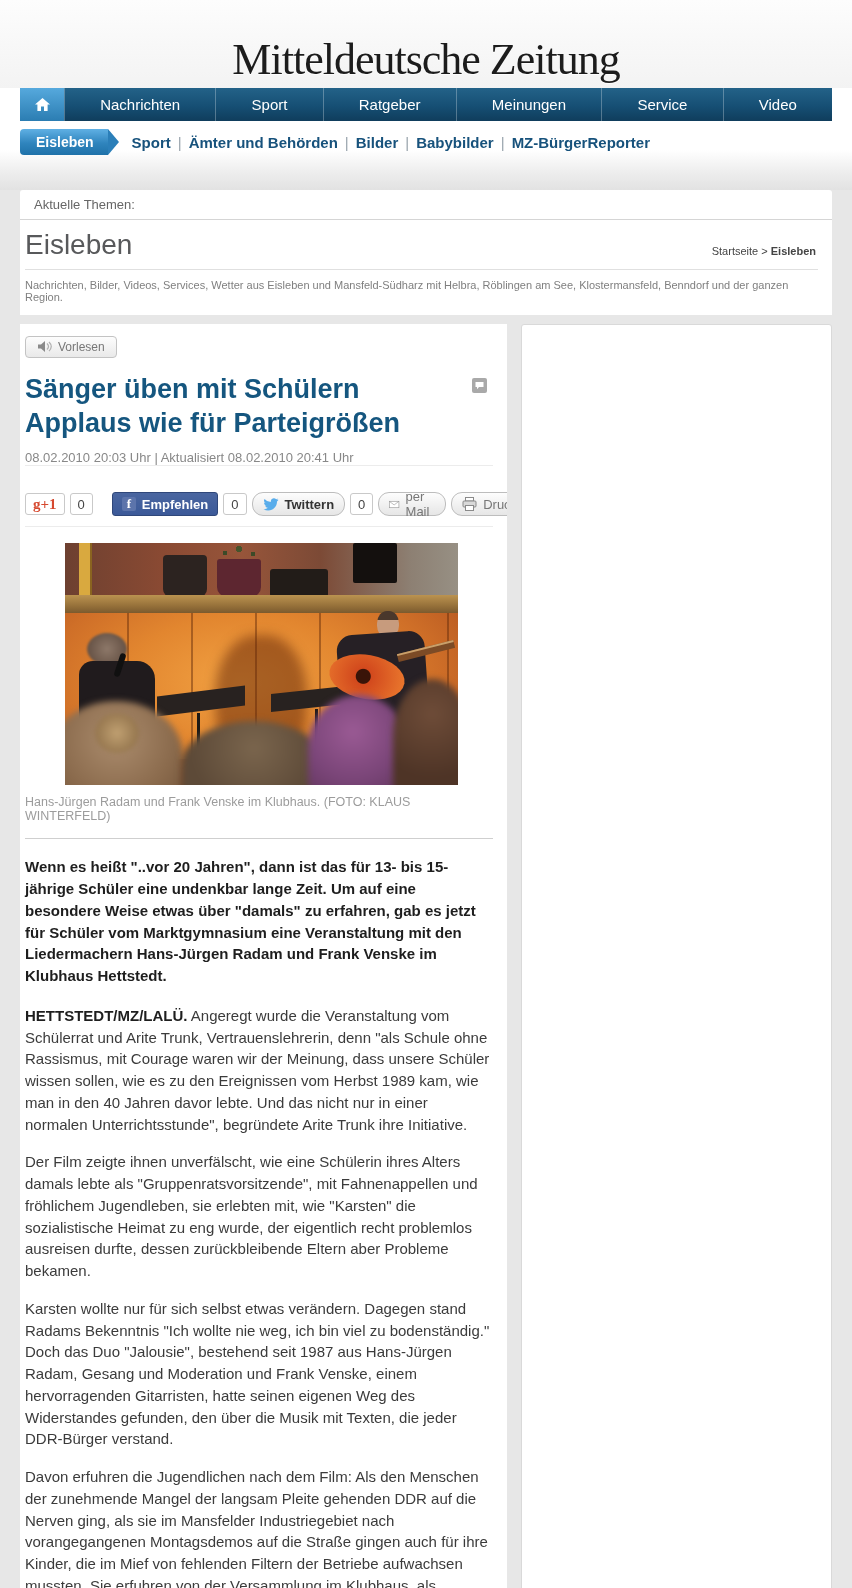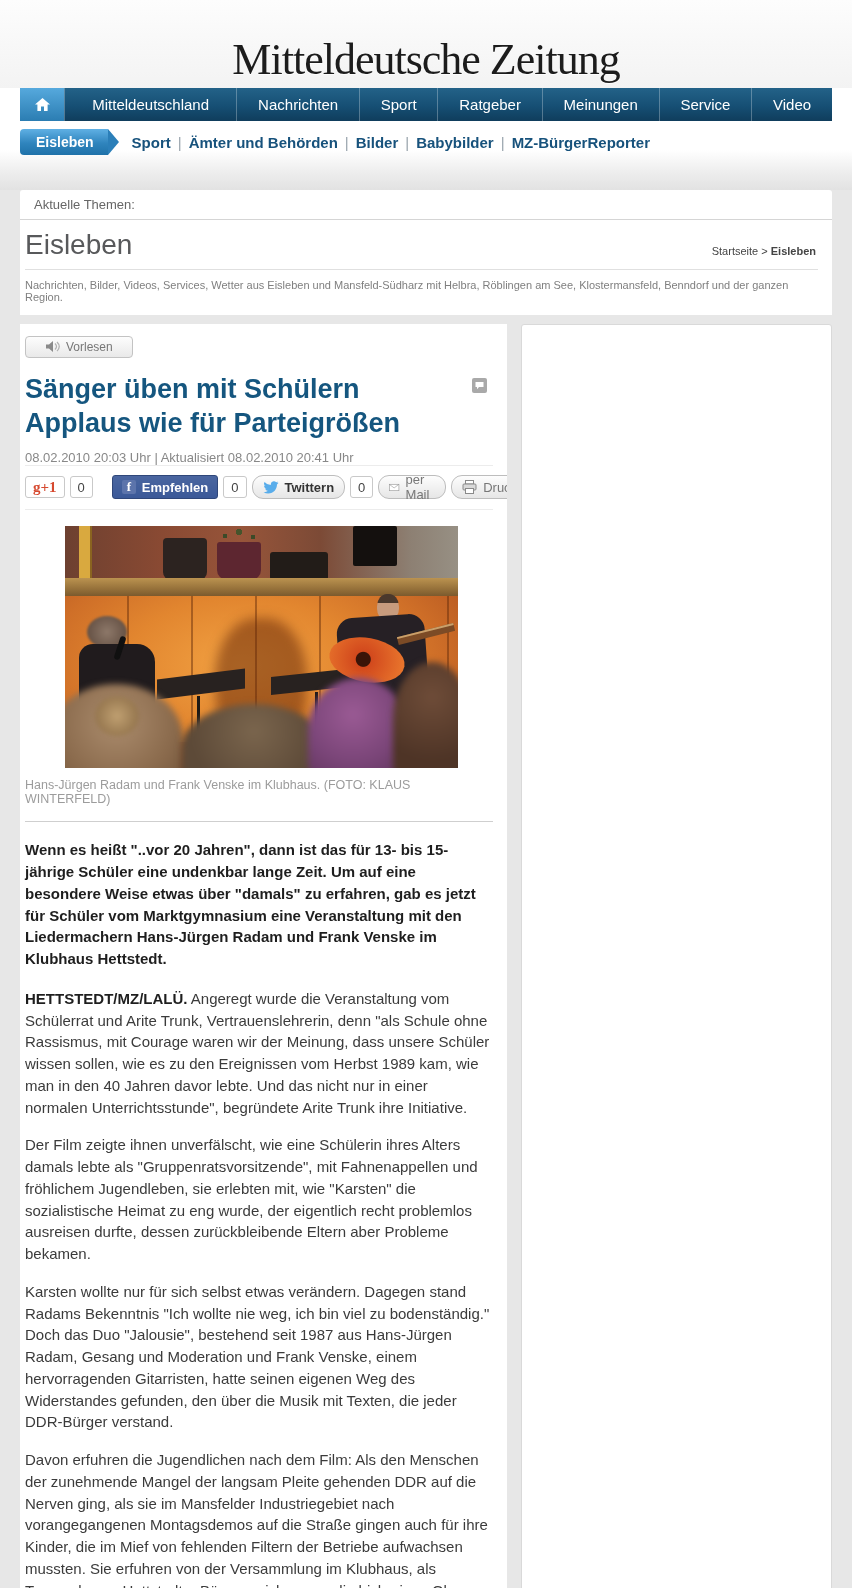--- a/index.html
+++ b/index.html
@@ -79,31 +79,32 @@
   .columns{ margin:9px 20px 0 20px; display:flex; gap:14px; height:1292px; }
   .article-col{
     width:487px; background:#fff; padding:10px 14px 40px 5px; overflow:hidden;
   }
   .sidebar{ flex:1; background:#fff; border:1px solid #d9d9d9; border-radius:3px; }
   
   .read-btn{
     display:inline-flex; align-items:center; gap:6px;
     background:linear-gradient(180deg,#fdfdfd,#e9e9e9);
     border:1px solid #c3c3c3; border-radius:4px;
-    padding:3px 19px; font-size:12px; color:#777; cursor:pointer; margin:2px 0 10px 0;
+    padding:3px 11px; font-size:12px; color:#777; cursor:pointer; margin:2px 0 10px 0;
   }
   .headline-wrap{ position:relative; padding-right:34px; }
   .headline{
     margin:4px 0 10px 0; font-size:27px; line-height:1.27; font-weight:bold; color:#15567f;
   }
   .comments-icon{ position:absolute; top:6px; right:6px; cursor:pointer; }
   .dateline{ font-size:13px; color:#888; border-bottom:1px solid #ececec; }
   .social-row{
     display:flex; align-items:center; gap:5px; padding:9px 0 10px 0;
     border-bottom:1px solid #ececec;
+    margin-top:17px;
   }
   .chip{
     display:inline-flex; align-items:center; gap:5px;
     border:1px solid #c9c9c9; border-radius:3px; background:#fff;
     padding:2px 7px; font-size:13px; color:#444; cursor:pointer; height:22px;
   }
   .gplus{ color:#d6492f; font-weight:bold; font-family:"Liberation Serif",serif; font-size:15px; }
   .fb-btn{
     display:inline-flex; align-items:center; gap:6px; height:24px;
     background:linear-gradient(180deg,#4a66a0,#3b5998); border:1px solid #2f477a;
@@ -200,21 +201,20 @@
   <div class="masthead">Mitteldeutsche Zeitung</div>
 </header>
 
 <div class="navband">
   <nav class="main-nav">
     <div class="nav-home">
       <svg width="17" height="15" viewBox="0 0 17 15">
           <path d="M8.5 1 L16 7.6 H13.6 V14 H10 V9.6 H7 V14 H3.4 V7.6 H1 Z" fill="#fff"></path>
         </svg>
     </div>
-    <div class="nav-item wide">Mitteldeutschland</div>
     <div class="nav-item">Nachrichten</div>
     <div class="nav-item">Sport</div>
     <div class="nav-item">Ratgeber</div>
     <div class="nav-item">Meinungen</div>
     <div class="nav-item">Service</div>
     <div class="nav-item">Video</div>
   </nav>
 </div>
 
 <div class="subnav-band">

